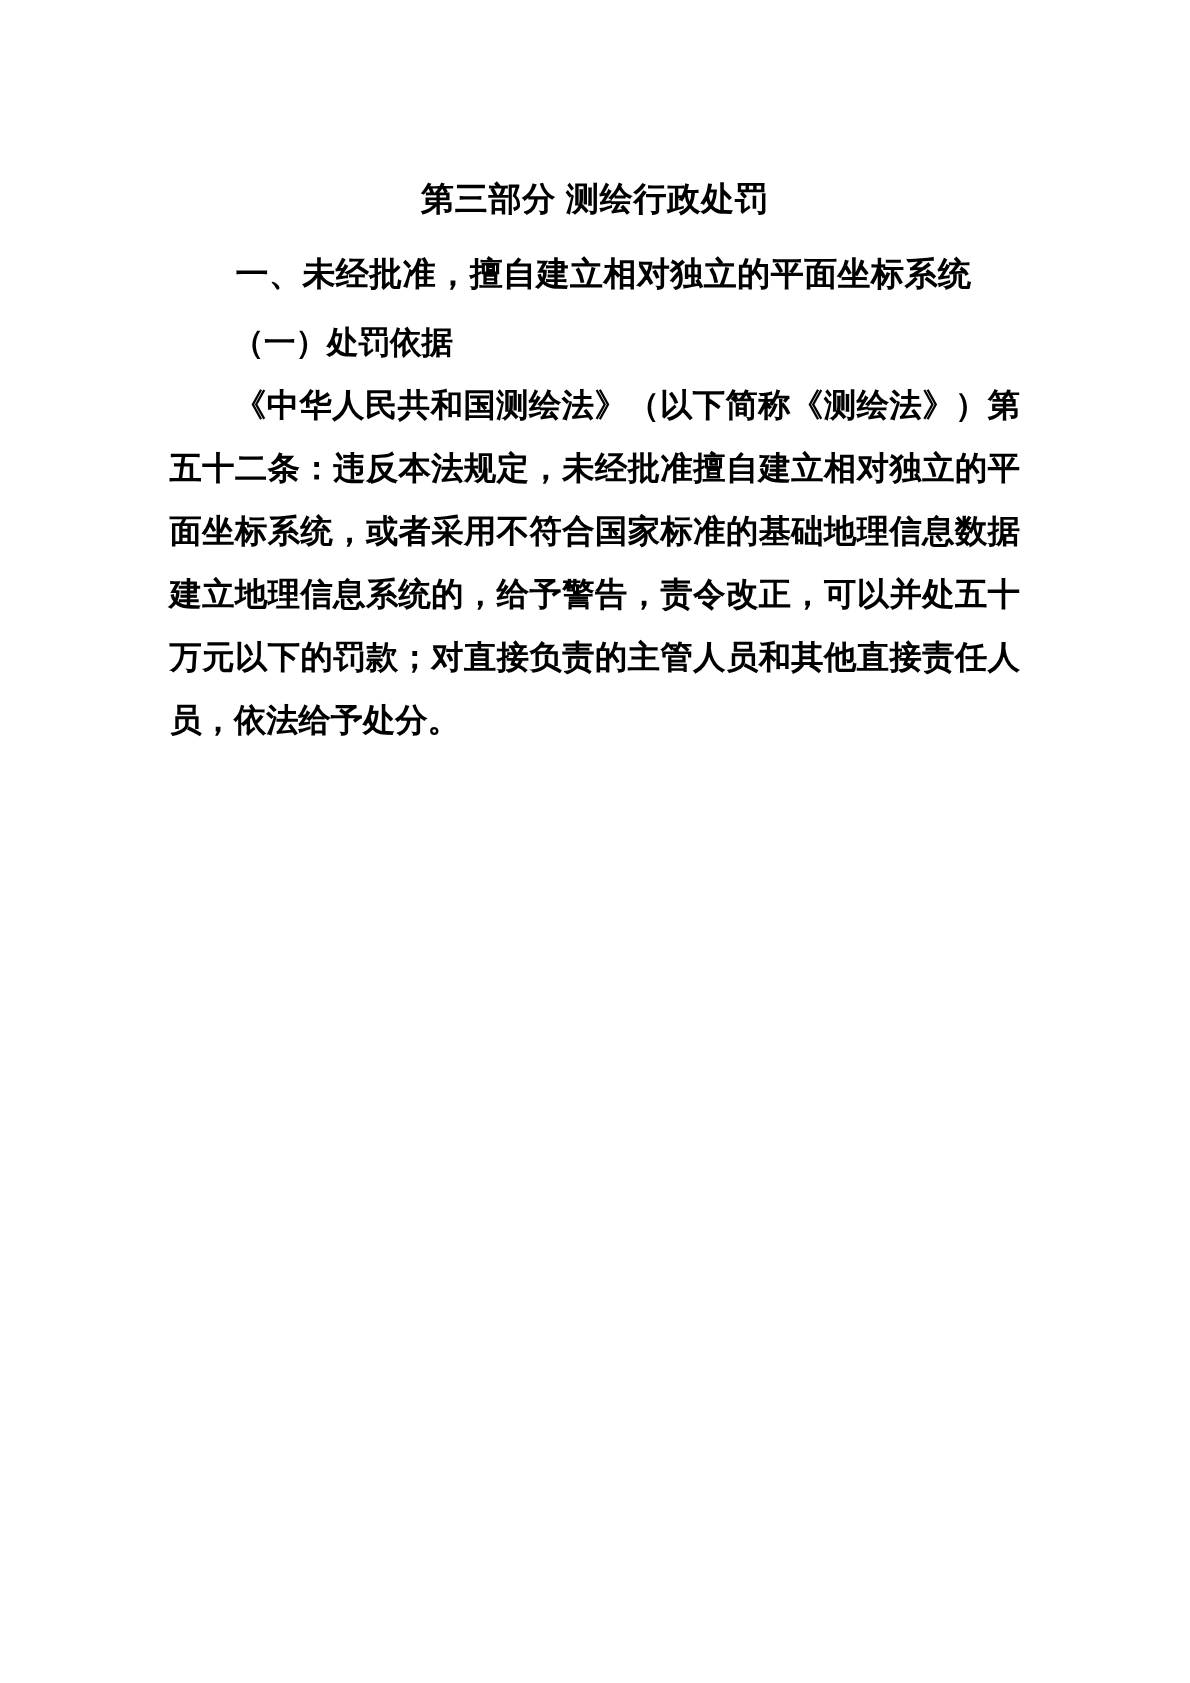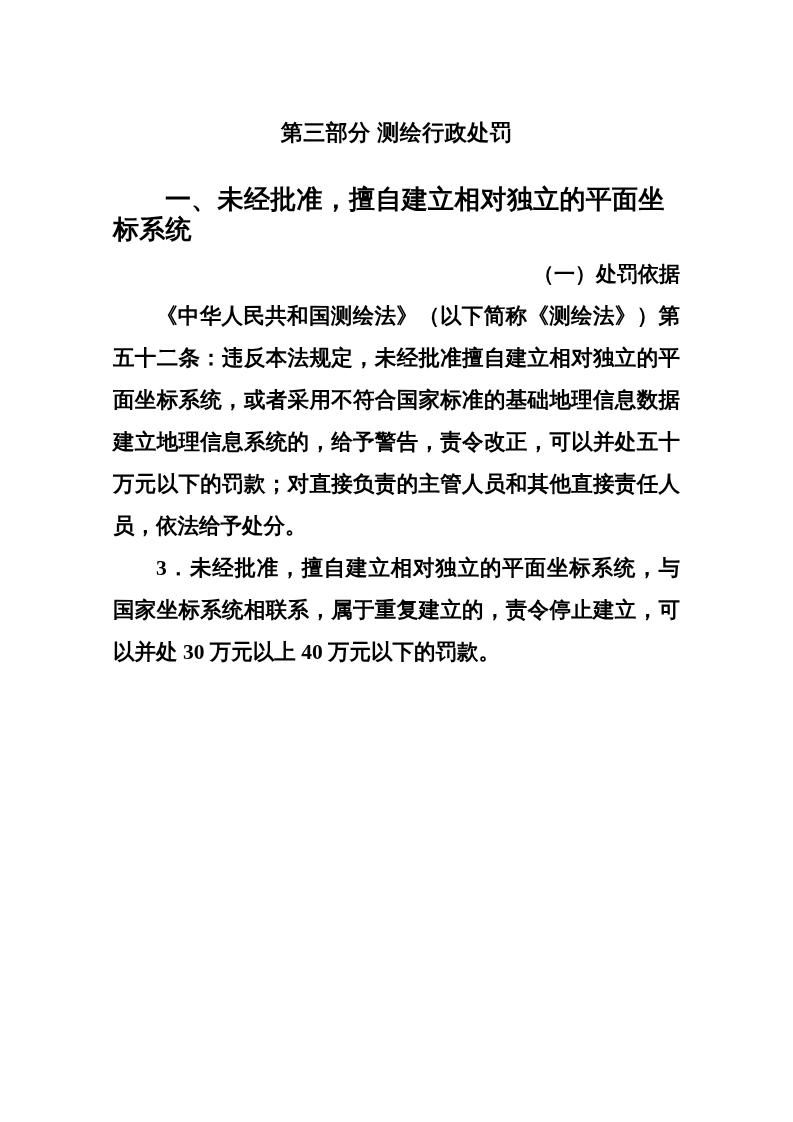--- a/index.html
+++ b/index.html
@@ -20,36 +20,35 @@
   .doc-title {
     margin: 0;
     font-family: "Liberation Sans", sans-serif;
     font-weight: 700;
     font-size: 22px;
     line-height: 30px;
     text-align: center;
     letter-spacing: 0.5px;
   }
   .section-heading {
-    margin: 36px 0 9px 0;
+    margin: 20px 0 9px 0;
     font-family: "Liberation Sans", sans-serif;
     font-weight: 700;
-    font-size: 26px;
+    font-size: 22px;
     line-height: 30px;
     text-indent: 2em;
     letter-spacing: 0.3px;
   }
   .sub-heading {
     margin: 0;
     font-family: "Liberation Serif", serif;
     font-weight: 700;
     font-size: 21px;
     line-height: 42px;
     text-indent: 2em;
-    text-align: right;
   }
   .body-para {
     margin: 0;
     font-family: "Liberation Serif", serif;
     font-weight: 700;
     font-size: 21.5px;
     line-height: 42px;
     text-indent: 2em;
     text-align: justify;
     text-justify: inter-character;
@@ -63,14 +62,13 @@
 
   <h2 class="section-heading">一、未经批准，擅自建立相对独立的平面坐标系统</h2>
 
   <h3 class="sub-heading">（一）处罚依据</h3>
 
   <p class="body-para">《中华人民共和国测绘法》（以下简称《测绘法》）第五十二条：违反本法规定，未经批准擅自建立相对独立的平面坐标系统，或者采用不符合国家标准的基础地理信息数据建立地理信息系统的，给予警告，责令改正，可以并处五十万元以下的罚款；对直接负责的主管人员和其他直接责任人员，依法给予处分。</p>
 
 
 
 
-  <p class="body-para">3．未经批准，擅自建立相对独立的平面坐标系统，与国家坐标系统相联系，属于重复建立的，责令停止建立，可以并处 30 万元以上 40 万元以下的罚款。</p>
 </div>
 
 </body></html>

